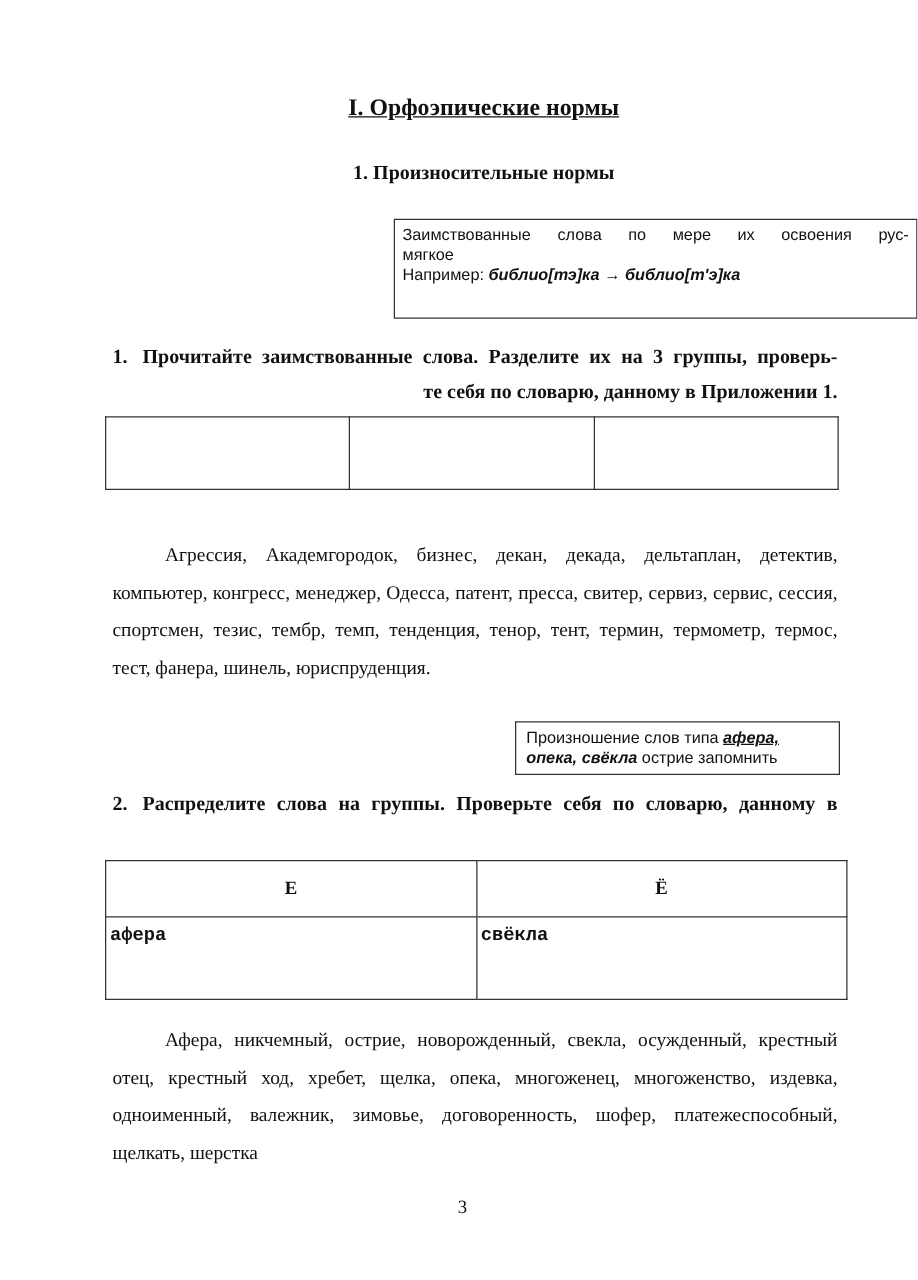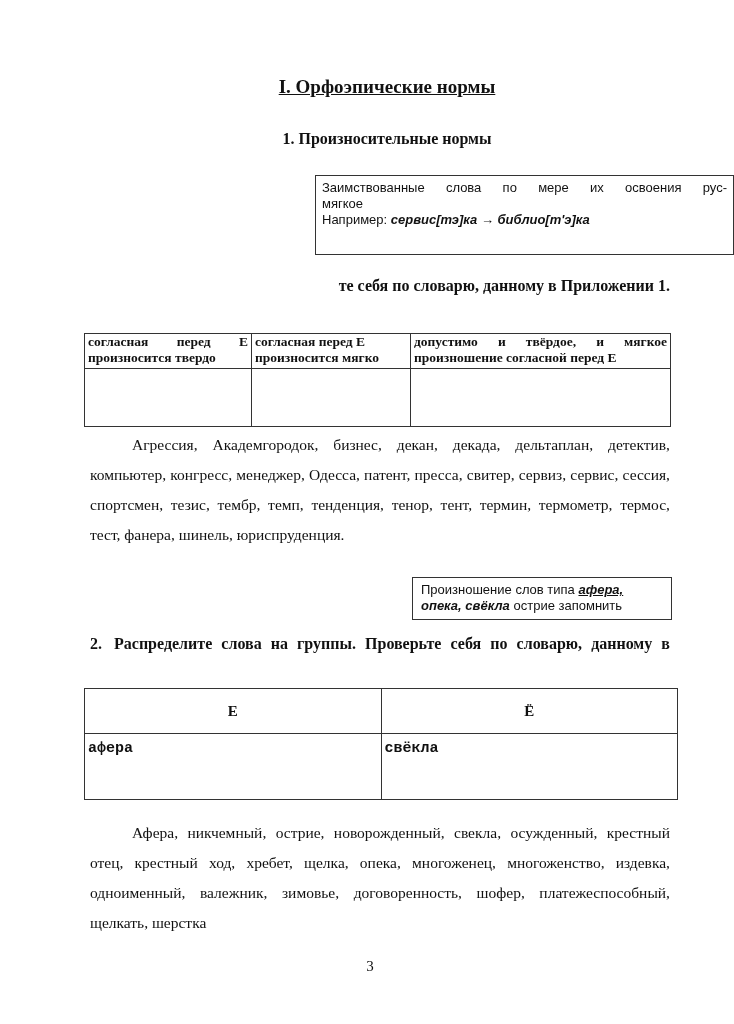--- a/index.html
+++ b/index.html
@@ -56,37 +56,33 @@
 <body>
 
 <div class="abs title">I. Орфоэпические нормы</div>
 <div class="abs subtitle">1.  Произносительные нормы</div>
 
 <div class="abs note note1">
   <span class="just">Заимствованные слова по мере их освоения рус-</span>
   <span style="display:block">мягкое</span>
   <span style="display:block">
     <span>Например:</span>
-    <span class="ex">сервис[тэ]ка</span>
+    <span class="ex">библио[тэ]ка</span>
     <span>→</span>
     <span class="ex">библио[т'э]ка</span>
   </span>
 </div>
 
 <div class="abs task task1">
+  <span class="l1"><span class="num">1.</span><span>Прочитайте заимствованные слова. Разделите их на 3 группы, проверь-</span></span>
   <span class="l2">те себя по словарю, данному в Приложении 1.</span>
 </div>
 
 <table class="grid t1">
   <tbody>
-      <tr class="hdr">
-    <td style="width:160px"><span class="jl">согласная перед Е</span><span>произносится твердо</span></td>
-    <td style="width:152px"><span style="display:block">согласная перед Е</span><span>произносится мягко</span></td>
-    <td><span class="jl">допустимо и твёрдое, и мягкое</span><span>произношение согласной перед Е</span></td>
-  </tr>
   <tr class="body">
     <td></td>
     <td></td>
     <td></td>
   </tr>
 </tbody>
   </table>
 
 <div class="abs words words1">Агрессия, Академгородок, бизнес, декан, декада, дельтаплан, детектив, компьютер, конгресс, менеджер, Одесса, патент, пресса, свитер, сервиз, сервис, сессия, спортсмен, тезис, тембр, темп, тенденция, тенор, тент, термин, термометр, термос, тест, фанера, шинель, юриспруденция.</div>
 

